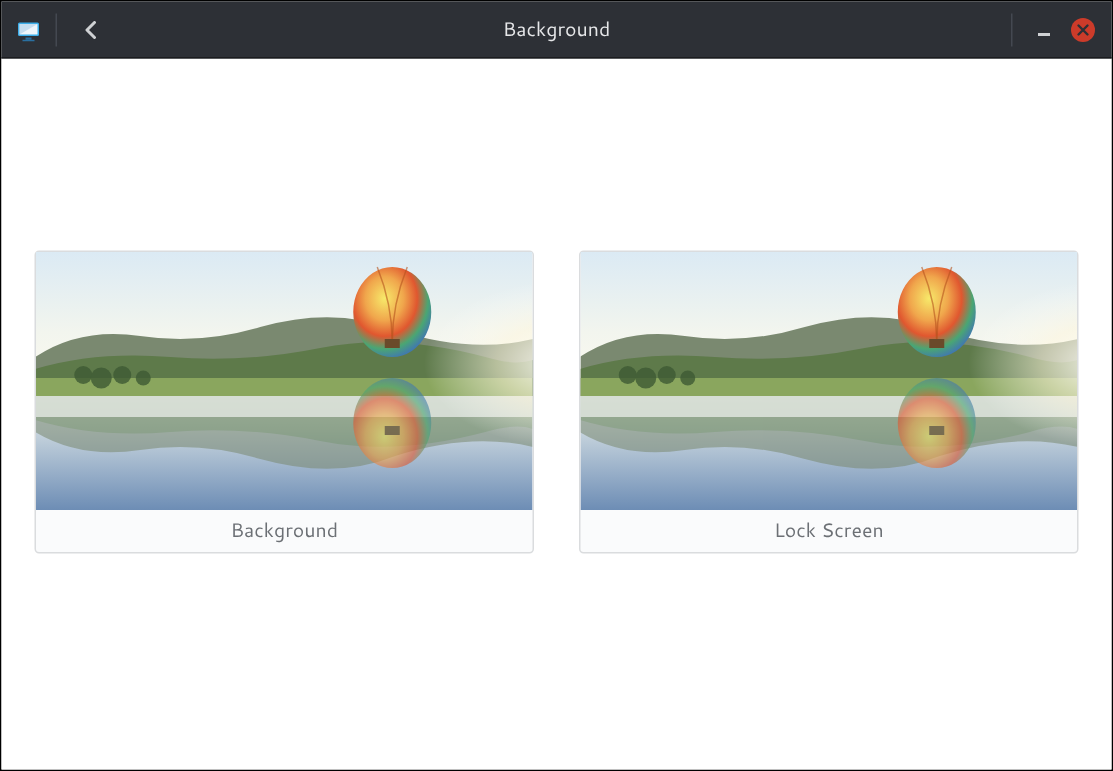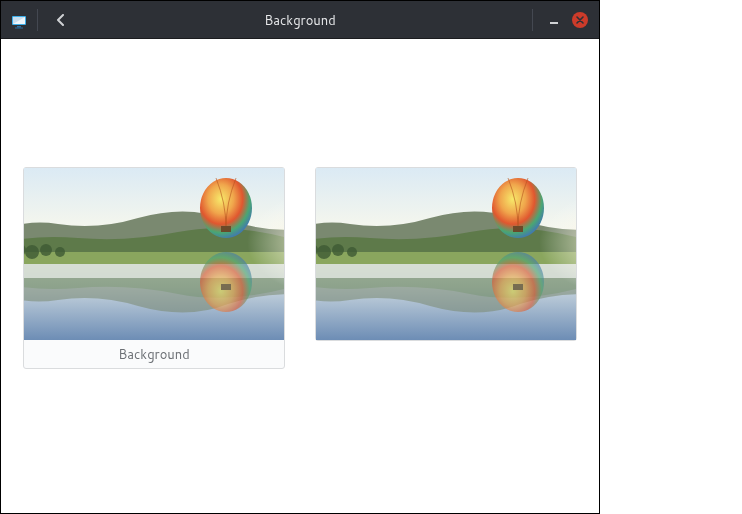--- a/index.html
+++ b/index.html
@@ -1,17 +1,17 @@
 <!DOCTYPE html>
 <html><head>
 <meta charset="utf-8">
 <style>
   * { box-sizing: border-box; margin: 0; padding: 0; }
   html, body { width: 742px; height: 514px; overflow: hidden; font-family: "Cantarell", "Noto Sans", sans-serif; background: #ffffff; }
-  .window { width: 600px; height: 514px; display: flex; flex-direction: column; border: 1px solid #000; }
+  .window { width: 742px; height: 514px; display: flex; flex-direction: column; border: 1px solid #000; }
   .titlebar {
     height: 38px; background: #2d3036; color: #d6d7d9;
     display: flex; align-items: center; position: relative;
     border-bottom: 1px solid #1b1c1f;
   }
   .titlebar .app-icon {
     width: 16px; height: 16px; margin-left: 10px; position: relative;
   }
   .titlebar .sep {
     width: 1px; height: 22px; background: #444851; margin: 0 10px;
@@ -179,16 +179,17 @@
             <path d="M228,10 q10,25 10,50" stroke="#b5541e" stroke-width="1" fill="none" opacity="0.6"></path>
             <path d="M248,10 q-10,25 -10,50" stroke="#b5541e" stroke-width="1" fill="none" opacity="0.6"></path>
             <rect x="233" y="58" width="10" height="6" fill="#6a4a2a"></rect>
           </g>
           <g opacity="0.6">
             <path d="M238,172 a26,30 0 1,1 0.01,0 Z" transform="translate(0,-28)" fill="url(#balloon1r)"></path>
             <rect x="233" y="116" width="10" height="6" fill="#6a4a2a"></rect>
           </g>
         </svg>
       </div>
+      <div class="card-label">Lock Screen</div>
     </div>
 
   </div>
 </div>
 
 </body></html>

